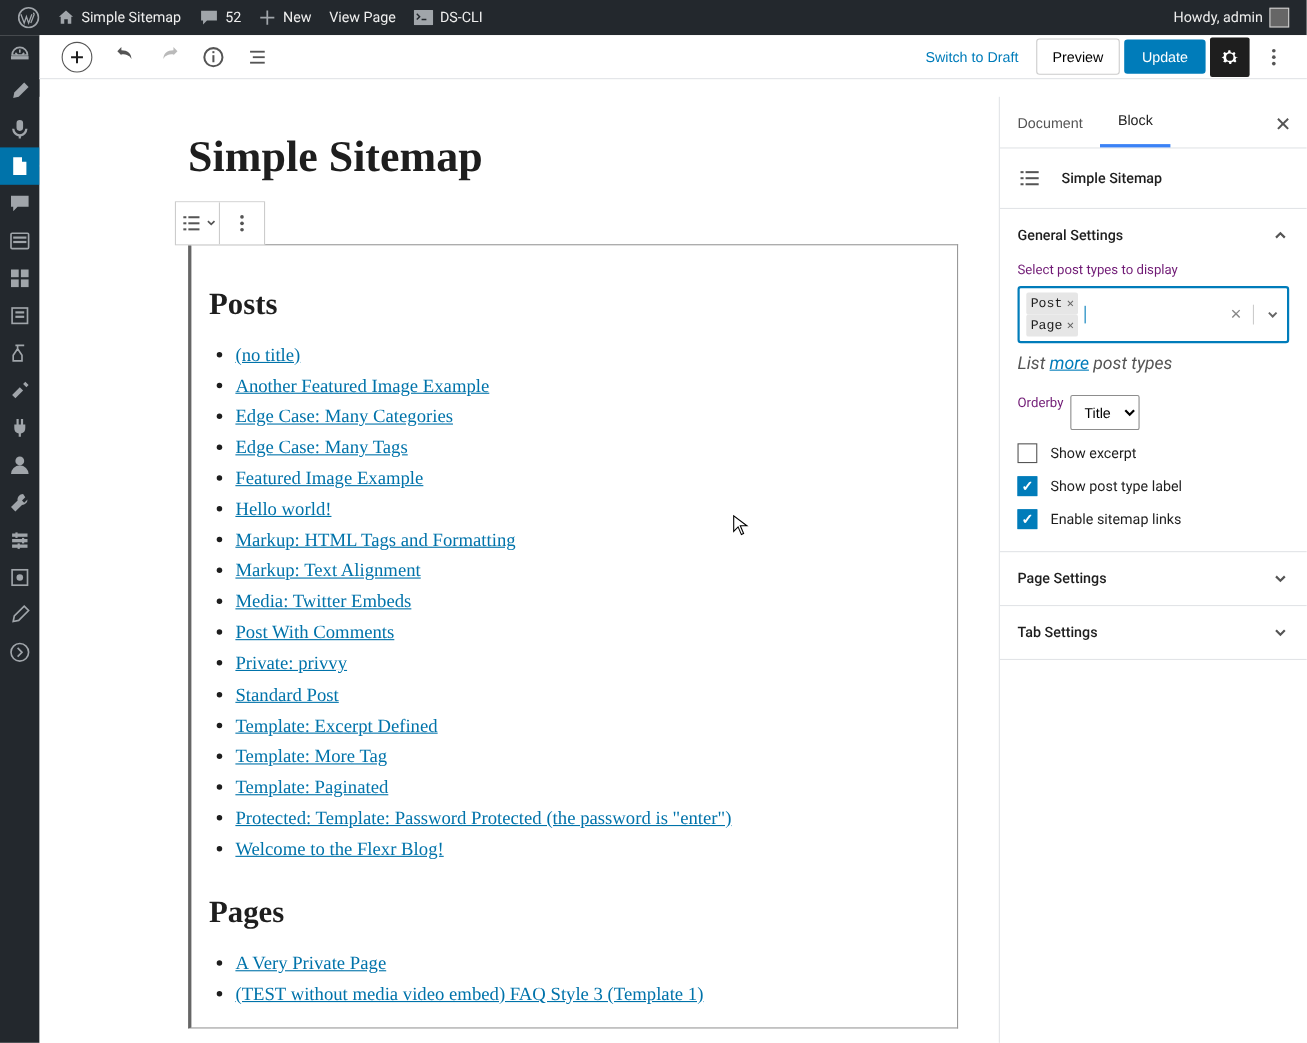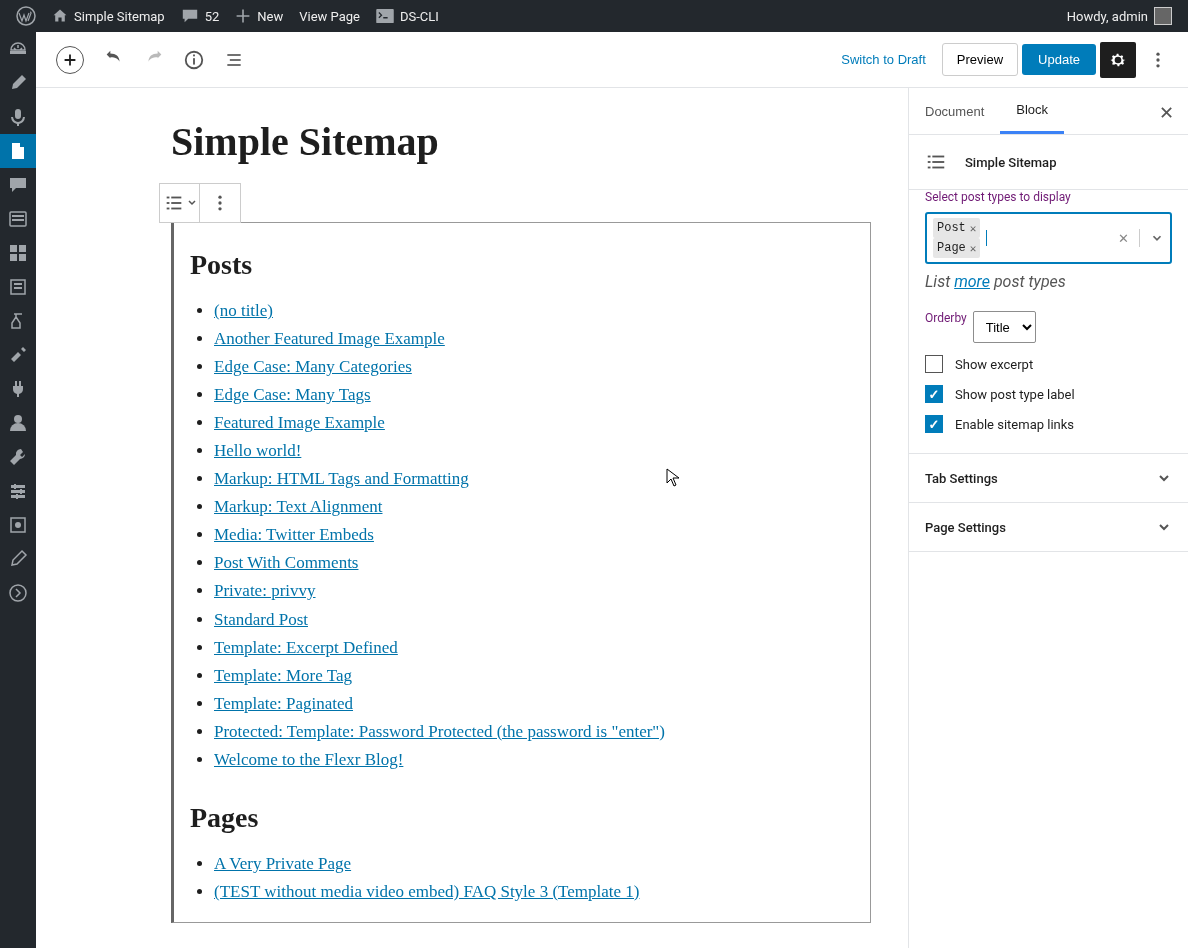--- a/index.html
+++ b/index.html
@@ -14,21 +14,21 @@
 
 
 .admin-menu { position: absolute; top: 32px; left: 0; width: 36px; background: #23282d; height: calc(948px - 32px); }
 .admin-menu-item { width: 36px; height: 34px; display: flex; align-items: center; justify-content: center; cursor: pointer; }
 .admin-menu-item svg { fill: #a0a5aa; width: 20px; height: 20px; }
 .admin-menu-item.current { background: #0073aa; position: relative; }
 .admin-menu-item.current svg { fill: #fff; }
 .admin-menu-item.current::after { content: ''; position: absolute; right: -8px; top: 50%; transform: translateY(-50%); border: 8px solid transparent; border-right-color: #f1f1f1; }
 
 
-.editor-header { position: absolute; top: 32px; left: 36px; right: 0; height: 56px; background: #fff; border-bottom: 1px solid #e2e4e7; display: flex; align-items: center; justify-content: space-between; padding: 0 12px; }
+.editor-header { position: absolute; top: 32px; left: 36px; right: 0; height: 40px; background: #fff; border-bottom: 1px solid #e2e4e7; display: flex; align-items: center; justify-content: space-between; padding: 0 12px; }
 .editor-header-left, .editor-header-right { display: flex; align-items: center; gap: 4px; }
 .toolbar-btn { width: 36px; height: 36px; display: flex; align-items: center; justify-content: center; border: none; background: transparent; cursor: pointer; border-radius: 2px; color: #555d66; }
 .toolbar-btn svg { fill: #555d66; }
 .toolbar-btn.add { border: 1px solid #555; border-radius: 50%; width: 28px; height: 28px; margin: 0 8px; }
 .toolbar-btn.disabled { opacity: 0.4; }
 .link-btn { color: #007cba; padding: 8px 12px; cursor: pointer; background: none; border: none; font-size: 13px; }
 .preview-btn { border: 1px solid #ccc; background: #fff; padding: 8px 14px; border-radius: 3px; cursor: pointer; font-size: 13px; }
 .update-btn { background: #007cba; color: #fff; border: none; padding: 8px 16px; border-radius: 3px; cursor: pointer; font-size: 13px; font-weight: 500; }
 .settings-btn { width: 36px; height: 36px; background: #1e1e1e; color: #fff; border: none; display: flex; align-items: center; justify-content: center; cursor: pointer; border-radius: 2px; }
 .settings-btn svg { fill: #fff; }
@@ -36,21 +36,21 @@
 
 .editor-wrap { position: absolute; top: 88px; left: 36px; right: 280px; bottom: 0; overflow-y: auto; background: #fff; }
 .editor-wrap::-webkit-scrollbar { width: 14px; }
 .editor-wrap::-webkit-scrollbar-thumb { background: #bbb; }
 .editor-content { max-width: 700px; margin: 30px auto 0 135px; }
 .page-title { font-family: Georgia, serif; font-size: 40px; font-weight: bold; color: #1e1e1e; margin-bottom: 18px; }
 .block-toolbar { display: inline-flex; border: 1px solid #ccc; background: #fff; margin-left: -12px; margin-bottom: -1px; }
 .block-toolbar-btn { width: 40px; height: 38px; display: flex; align-items: center; justify-content: center; border: none; border-right: 1px solid #ccc; background: #fff; cursor: pointer; }
 .block-toolbar-btn:last-child { border-right: none; }
 .block-box { border: 1px solid #999; border-left: 3px solid #666; padding: 16px 20px 16px 16px;  }
-.section-heading { font-family: Georgia, serif; font-size: 28px; font-weight: bold; margin: 10px 0 16px; }
+.section-heading { font-family: Georgia, serif; font-size: 28px; font-weight: bold; margin: 22px 0 16px; }
 .sitemap-list { list-style: disc; padding-left: 24px; }
 .sitemap-list li { font-family: Georgia, serif; font-size: 17px; line-height: 1.65; color: #1e1e1e; }
 .sitemap-list a { color: #0073aa; text-decoration: underline; }
 .cursor-arrow { position: absolute; top: 380px; left: 630px; pointer-events: none; }
 
 
 .sidebar { position: absolute; top: 88px; right: 0; width: 280px; bottom: 0; background: #fff; border-left: 1px solid #e2e4e7; overflow-y: auto; }
 .sidebar-tabs { display: flex; border-bottom: 1px solid #e2e4e7; position: relative; }
 .sidebar-tab { flex: none; padding: 14px 16px; font-size: 13px; cursor: pointer; color: #555; border: none; background: none; }
 .sidebar-tab.active { color: #1e1e1e; border-bottom: 3px solid #3b82f6; font-weight: 500; }
@@ -350,20 +350,26 @@
         <rect x="3" y="5" width="3" height="2" fill="#555"></rect>
         <rect x="8" y="5" width="13" height="2" fill="#555"></rect>
         <rect x="3" y="11" width="3" height="2" fill="#555"></rect>
         <rect x="8" y="11" width="13" height="2" fill="#555"></rect>
         <rect x="3" y="17" width="3" height="2" fill="#555"></rect>
         <rect x="8" y="17" width="13" height="2" fill="#555"></rect>
       </svg>
     <span class="block-header-name">Simple Sitemap</span>
   </div>
   <div class="panel">
+    <div class="panel-header">
+      <span>General Settings</span>
+      <svg width="16" height="16" viewBox="0 0 16 16">
+          <path d="M4 10l4-4 4 4" fill="none" stroke="#555" stroke-width="2"></path>
+        </svg>
+    </div>
     <div class="panel-body">
       <label class="panel-label">Select post types to display</label>
       <div class="multi-select">
         <span id="ms-tags">
             <span class="ms-tag">Post <span class="ms-tag-x">✕</span></span> 
             <span class="ms-tag">Page <span class="ms-tag-x">✕</span></span> 
           </span>
         <span class="ms-caret-cursor"></span>
         <div class="ms-right">
           <span style="cursor:pointer">✕</span>
@@ -391,27 +397,27 @@
         <span>Show post type label</span>
       </label>
       <label class="check-row">
         <span class="wp-check checked"></span>
         <span>Enable sitemap links</span>
       </label>
     </div>
   </div>
   <div class="panel">
     <div class="panel-header">
+      <span>Page Settings</span>
+      <svg width="16" height="16" viewBox="0 0 16 16">
+          <path d="M4 6l4 4 4-4" fill="none" stroke="#555" stroke-width="2"></path>
+        </svg>
+    </div>
+  </div>
+  <div class="panel">
+    <div class="panel-header">
       <span>Tab Settings</span>
       <svg width="16" height="16" viewBox="0 0 16 16">
           <path d="M4 6l4 4 4-4" fill="none" stroke="#555" stroke-width="2"></path>
         </svg>
     </div>
   </div>
-  <div class="panel">
-    <div class="panel-header">
-      <span>Page Settings</span>
-      <svg width="16" height="16" viewBox="0 0 16 16">
-          <path d="M4 6l4 4 4-4" fill="none" stroke="#555" stroke-width="2"></path>
-        </svg>
-    </div>
-  </div>
 </div>
 
 </body></html>

